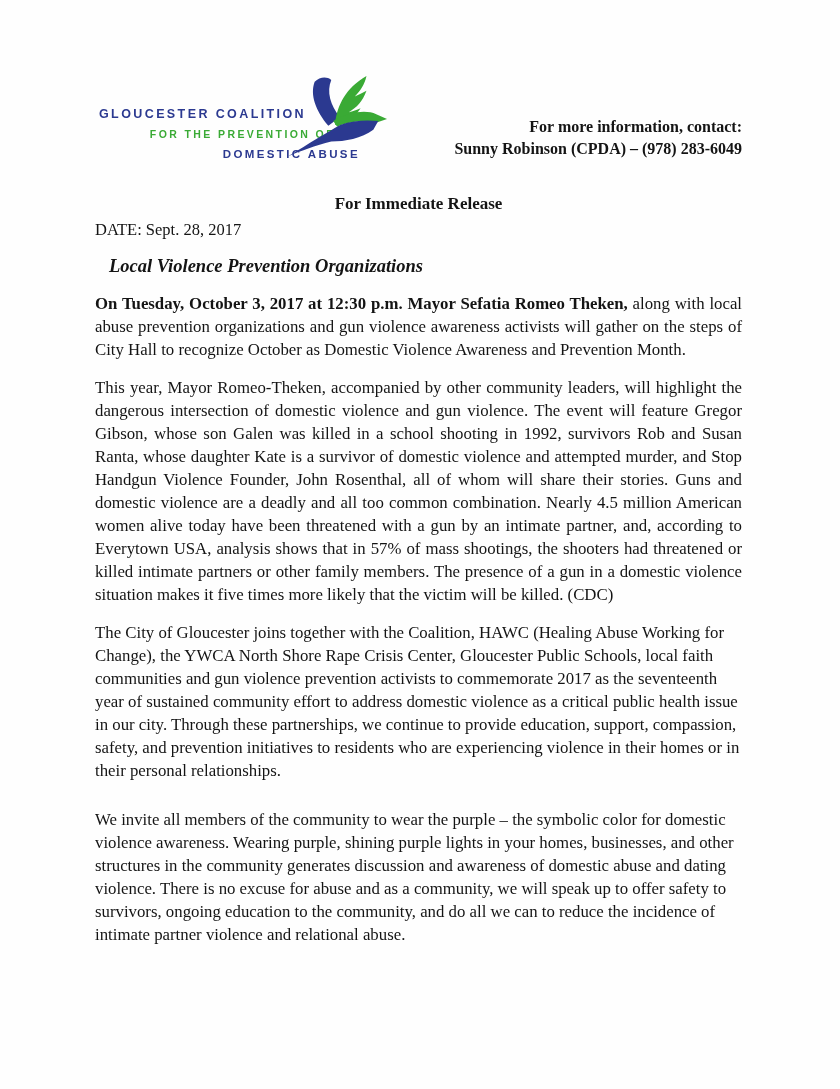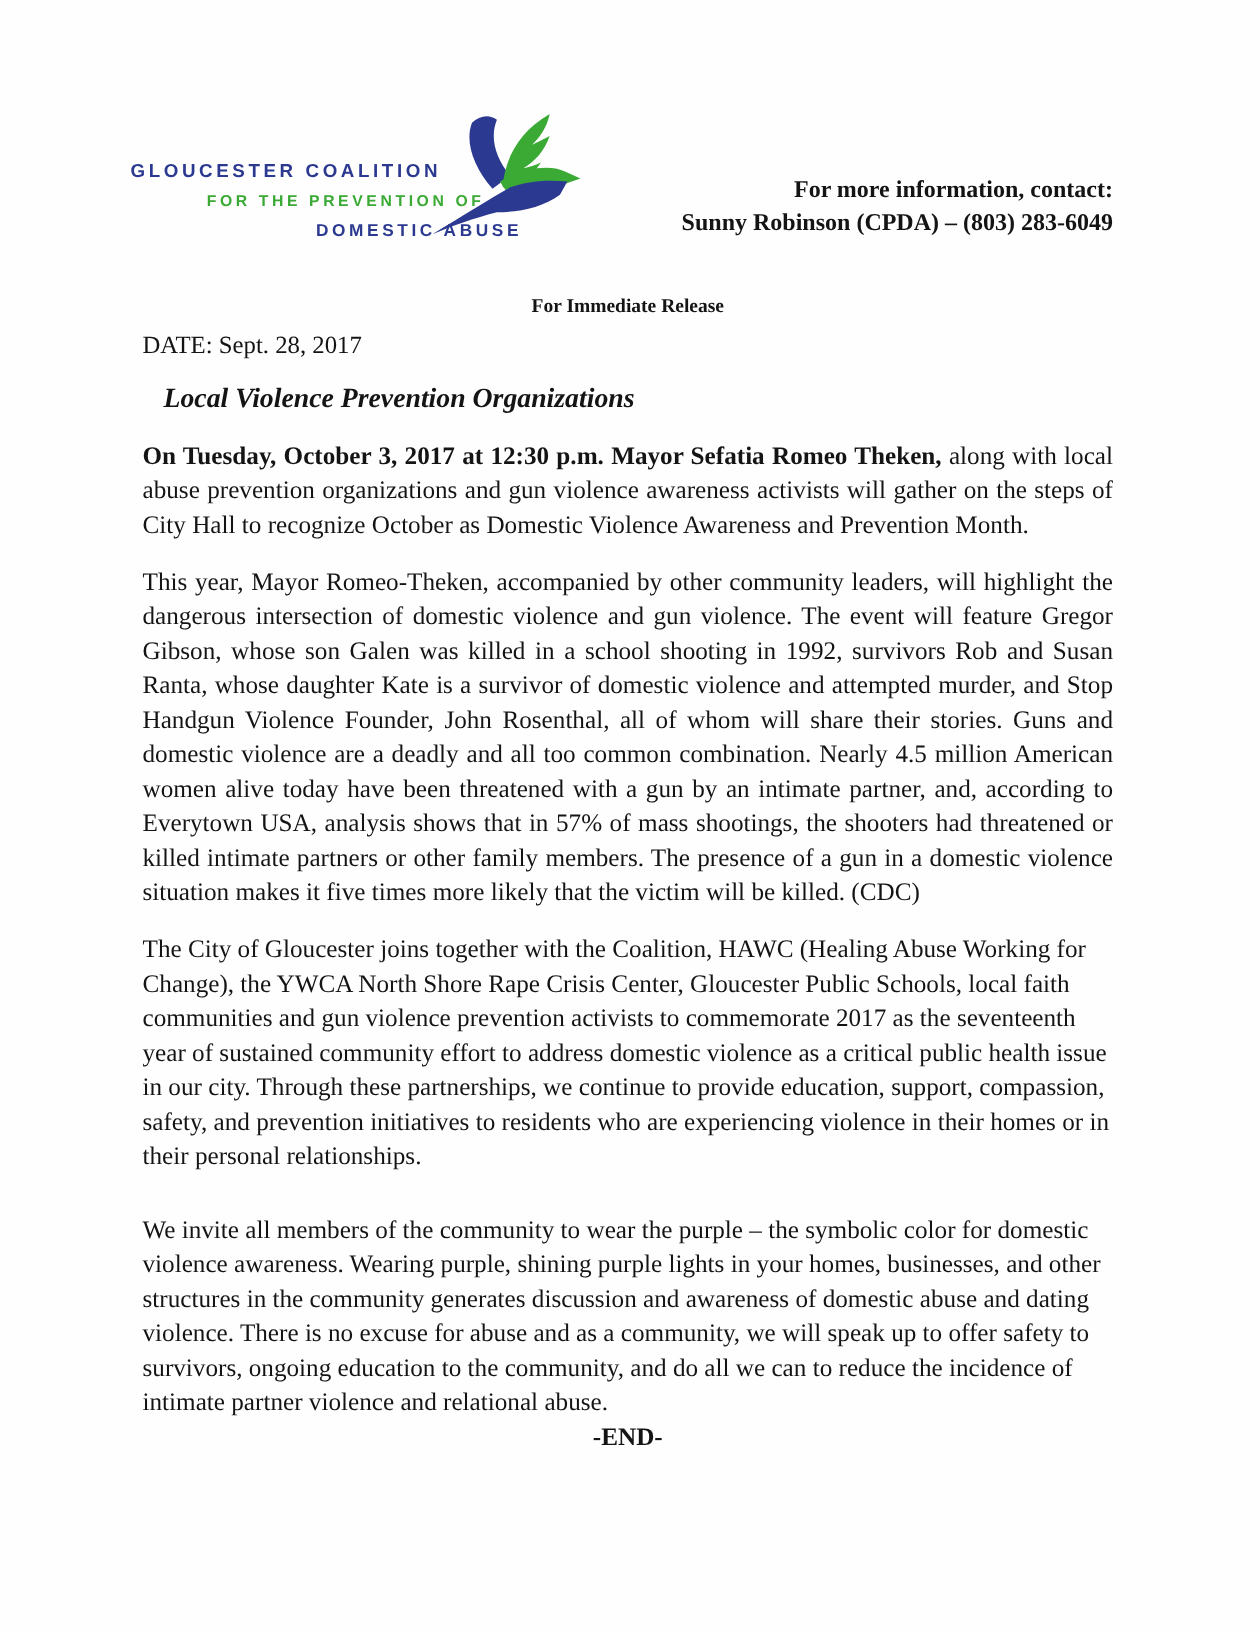--- a/index.html
+++ b/index.html
@@ -8,40 +8,40 @@
     background: #fefefe;
     font-family: "Liberation Serif", serif;
     color: #141414;
     position: relative;
     overflow: hidden;
   }
   .page { position: relative; width: 840px; height: 1089px; }
 
   
   .logo {
-    position: absolute; left: 87px; top: 104px; width: 262px;
+    position: absolute; left: 99px; top: 104px; width: 262px;
     font-family: "Liberation Sans", sans-serif;
     font-weight: bold;
   }
   .logo-line { letter-spacing: 2.4px; line-height: 20px; white-space: nowrap; }
   .logo-line1 { font-size: 12.5px; color: #2b3990; text-align: left; }
   .logo-line2 { font-size: 10.5px; color: #3aaa35; text-align: right; padding-right: 26px; }
   .logo-line3 { font-size: 11.5px; color: #2b3990; text-align: right; padding-right: 1px; }
   .bird { position: absolute; left: 286px; top: 76px; width: 115px; height: 88px; }
 
   
   .contact {
     position: absolute; right: 98px; top: 116px;
     text-align: right; font-weight: bold;
     font-size: 16px; line-height: 22px;
   }
 
   
   .main { position: absolute; left: 95px; top: 193px; width: 647px; }
-  .immediate { text-align: center; font-weight: bold; font-size: 13px; margin: 0; line-height: 22px; }
+  .immediate { text-align: center; font-weight: bold; font-size: 17px; margin: 0; line-height: 22px; }
   .date-line { font-weight: normal; font-size: 16.5px; margin: 4px 0 0 0; line-height: 22px; }
   .doc-title { font-weight: bold; font-style: italic; font-size: 18.5px; line-height: 23px; margin: 14px; }
   .para { font-size: 16.8px; line-height: 23px; margin: 15px 0 0 0; }
   .just { text-align: justify; }
   .p1 { margin-top: 12px; font-family: Liberation Serif, serif; }
   .p4 { margin-top: 26px; }
   .end-marker { text-align: center; font-weight: bold; font-size: 16.8px; line-height: 23px; margin: 0; }
   .b { font-weight: bold; }
 </style>
 </head>
@@ -60,32 +60,31 @@
 
     <path d="M49,48 C51,30 60,12 81,0 C79,9 75,15 69,21 C73,19 77,17 81,15 C77,26 71,32 63,37 C67,36 71,35 75,33 C68,44 58,50 49,50 Z" fill="#3aaa35"></path>
 
     <path d="M47,46 C62,37 80,34 91,39 L102,44 L90,48 C77,45 61,47 51,52 Z" fill="#3aaa35"></path>
 
     <path d="M1,82 C22,69 40,58 54,50 C68,45 82,45 93,46 L88,55 C76,64 59,67 45,67 C29,71 13,77 1,82 Z" fill="#2b3990"></path>
   </svg>
 
   <div class="contact">
     <div>For more information, contact:</div>
-    <div>Sunny Robinson (CPDA) – (803) 283-6049</div>
+    <div>Sunny Robinson (CPDA) – (978) 283-6049</div>
   </div>
 
   <div class="main">
     <p class="immediate">For Immediate Release</p>
     <p class="date-line">DATE: Sept. 28, 2017</p>
     <p class="doc-title">Local Violence Prevention Organizations</p>
 
     <p class="para just p1"><span class="b">On Tuesday, October 3, 2017 at 12:30 p.m. Mayor Sefatia Romeo Theken,</span><span> along with local abuse prevention organizations and gun violence awareness activists will gather on the steps of City Hall to recognize October as Domestic Violence Awareness and Prevention Month.</span></p>
 
     <p class="para just">This year, Mayor Romeo-Theken, accompanied by other community leaders, will highlight the dangerous intersection of domestic violence and gun violence.  The event will feature Gregor Gibson, whose son Galen was killed in a school shooting in 1992, survivors Rob and Susan Ranta, whose daughter Kate is a survivor of domestic violence and attempted murder, and Stop Handgun Violence Founder, John Rosenthal, all of whom will share their stories. Guns and domestic violence are a deadly and all too common combination.  Nearly 4.5 million American women alive today have been threatened with a gun by an intimate partner, and, according to Everytown USA, analysis shows that in 57% of mass shootings, the shooters had threatened or killed intimate partners or other family members.  The presence of a gun in a domestic violence situation makes it five times more likely that the victim will be killed.  (CDC)</p>
 
     <p class="para">The City of Gloucester joins together with the Coalition, HAWC (Healing Abuse Working for Change), the YWCA North Shore Rape Crisis Center, Gloucester Public Schools, local faith communities and gun violence prevention activists to commemorate 2017 as the seventeenth year of sustained community effort to address domestic violence as a critical public health issue in our city.  Through these partnerships, we continue to provide education, support, compassion, safety, and prevention initiatives to residents who are experiencing violence in their homes or in their personal relationships.</p>
 
     <p class="para p4">We invite all members of the community to wear the purple – the symbolic color for domestic violence awareness. Wearing purple, shining purple lights in your homes, businesses, and other structures in the community generates discussion and awareness of domestic abuse and dating violence.  There is no excuse for abuse and as a community, we will speak up to offer safety to survivors, ongoing education to the community, and do all we can to reduce the incidence of intimate partner violence and relational abuse.</p>
 
-    <p class="end-marker">-END-</p>
   </div>
 
 </div>
 
 </body></html>

